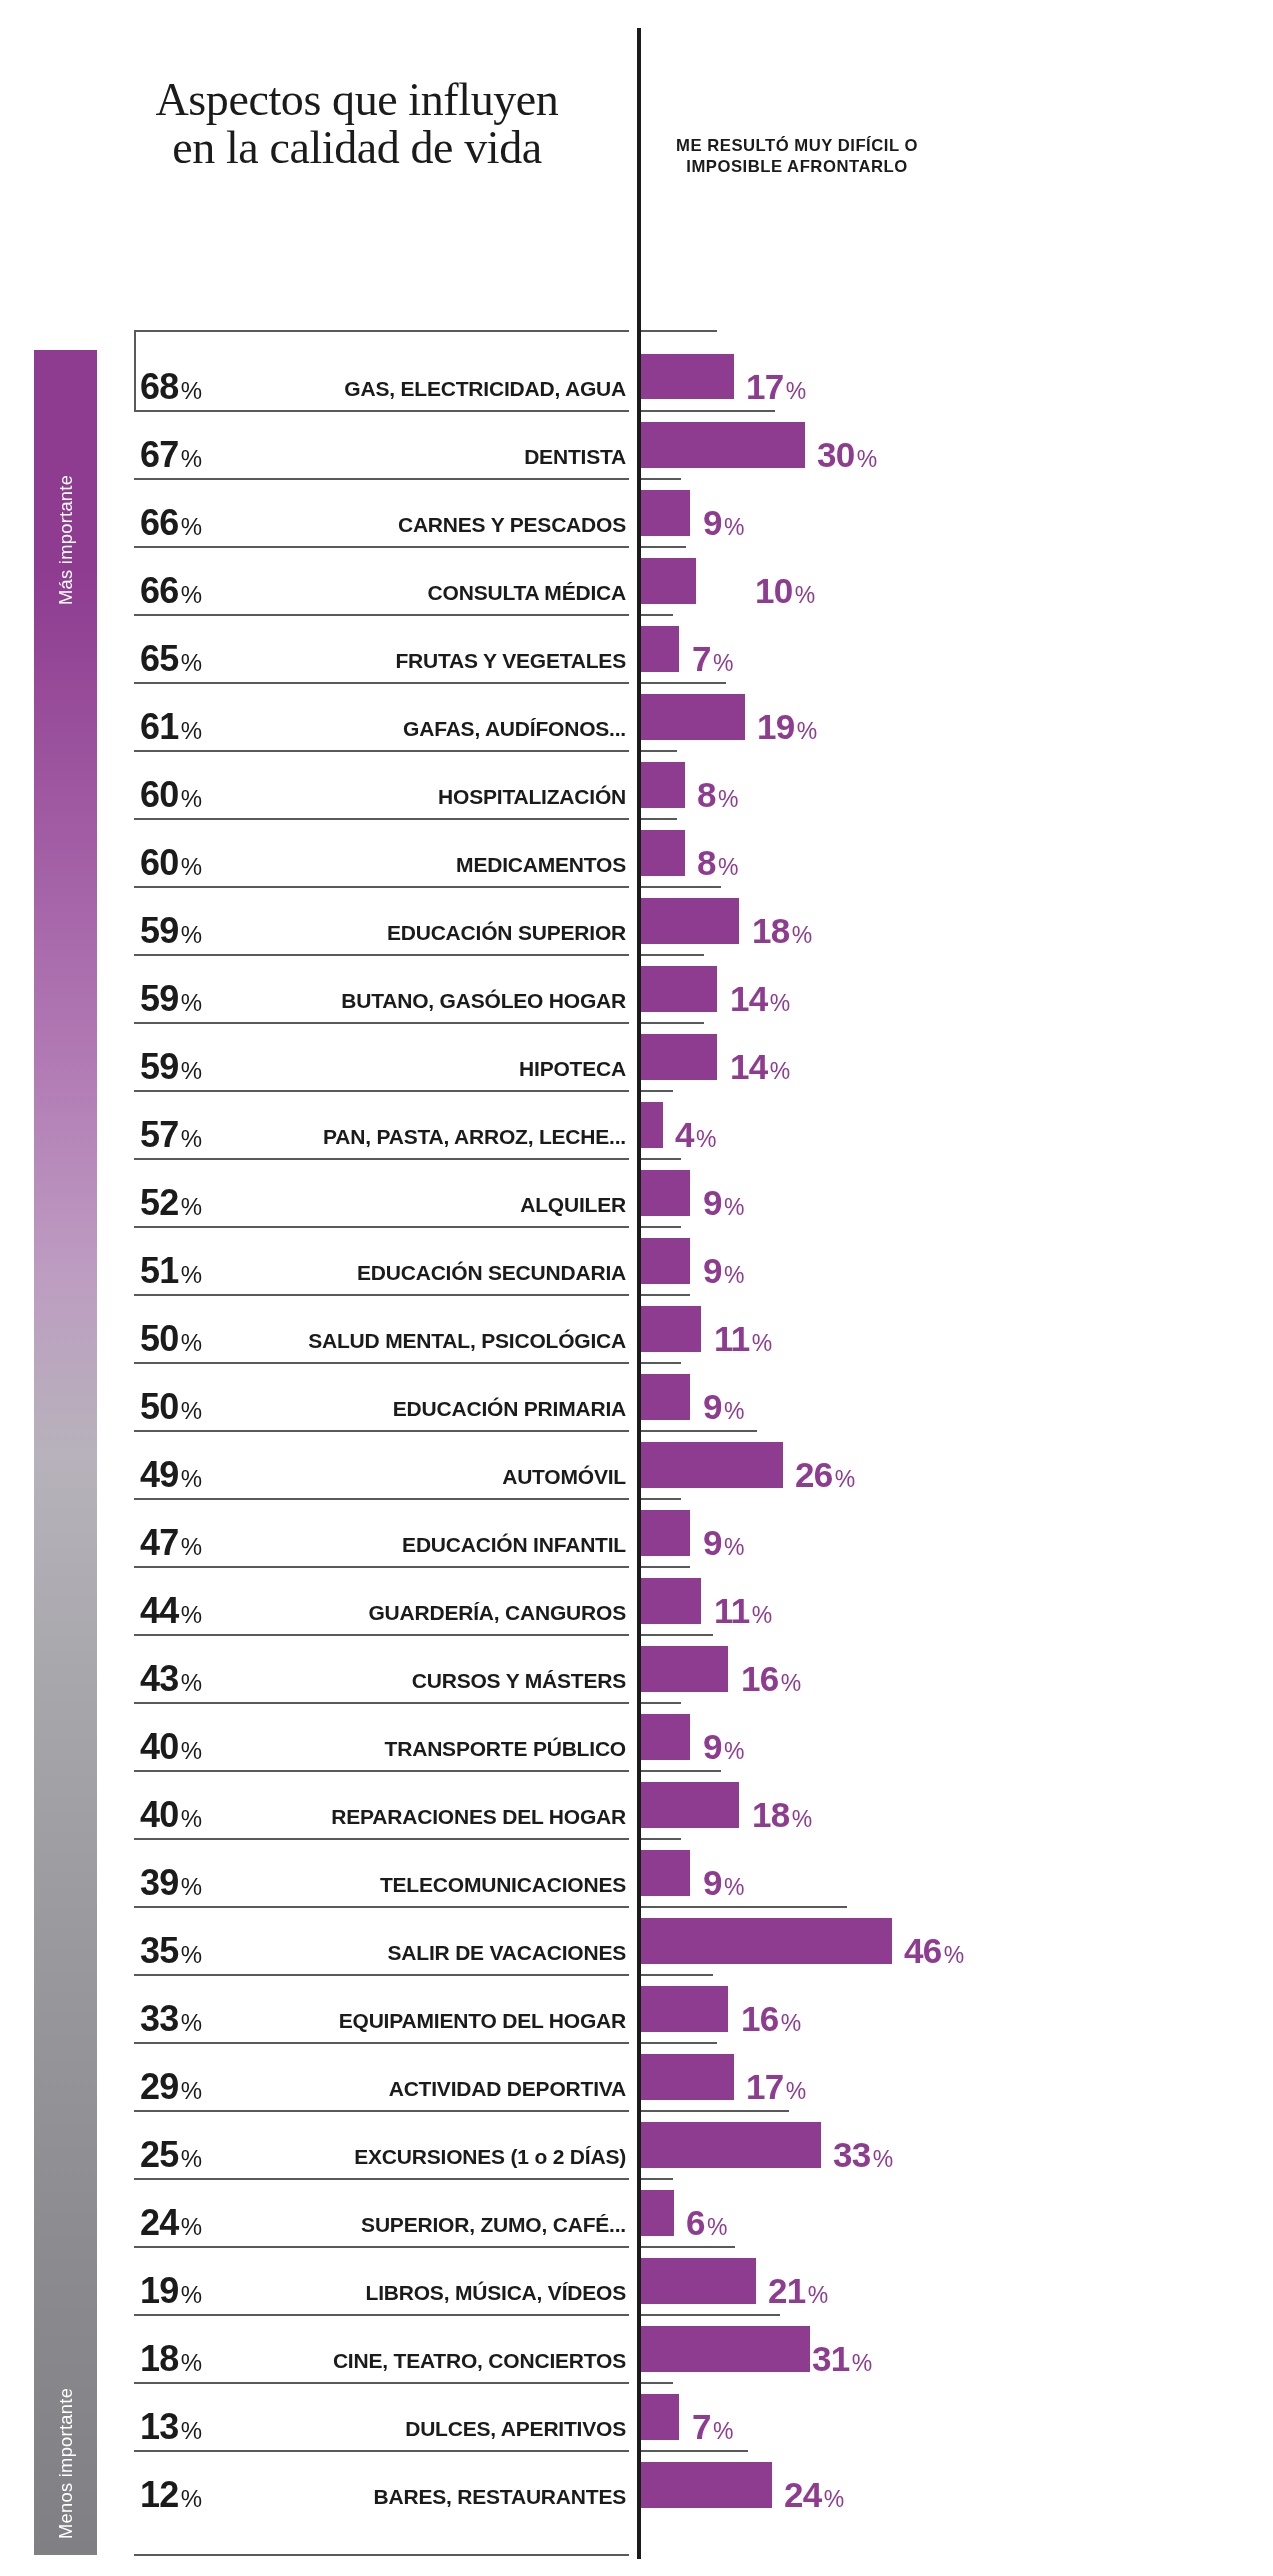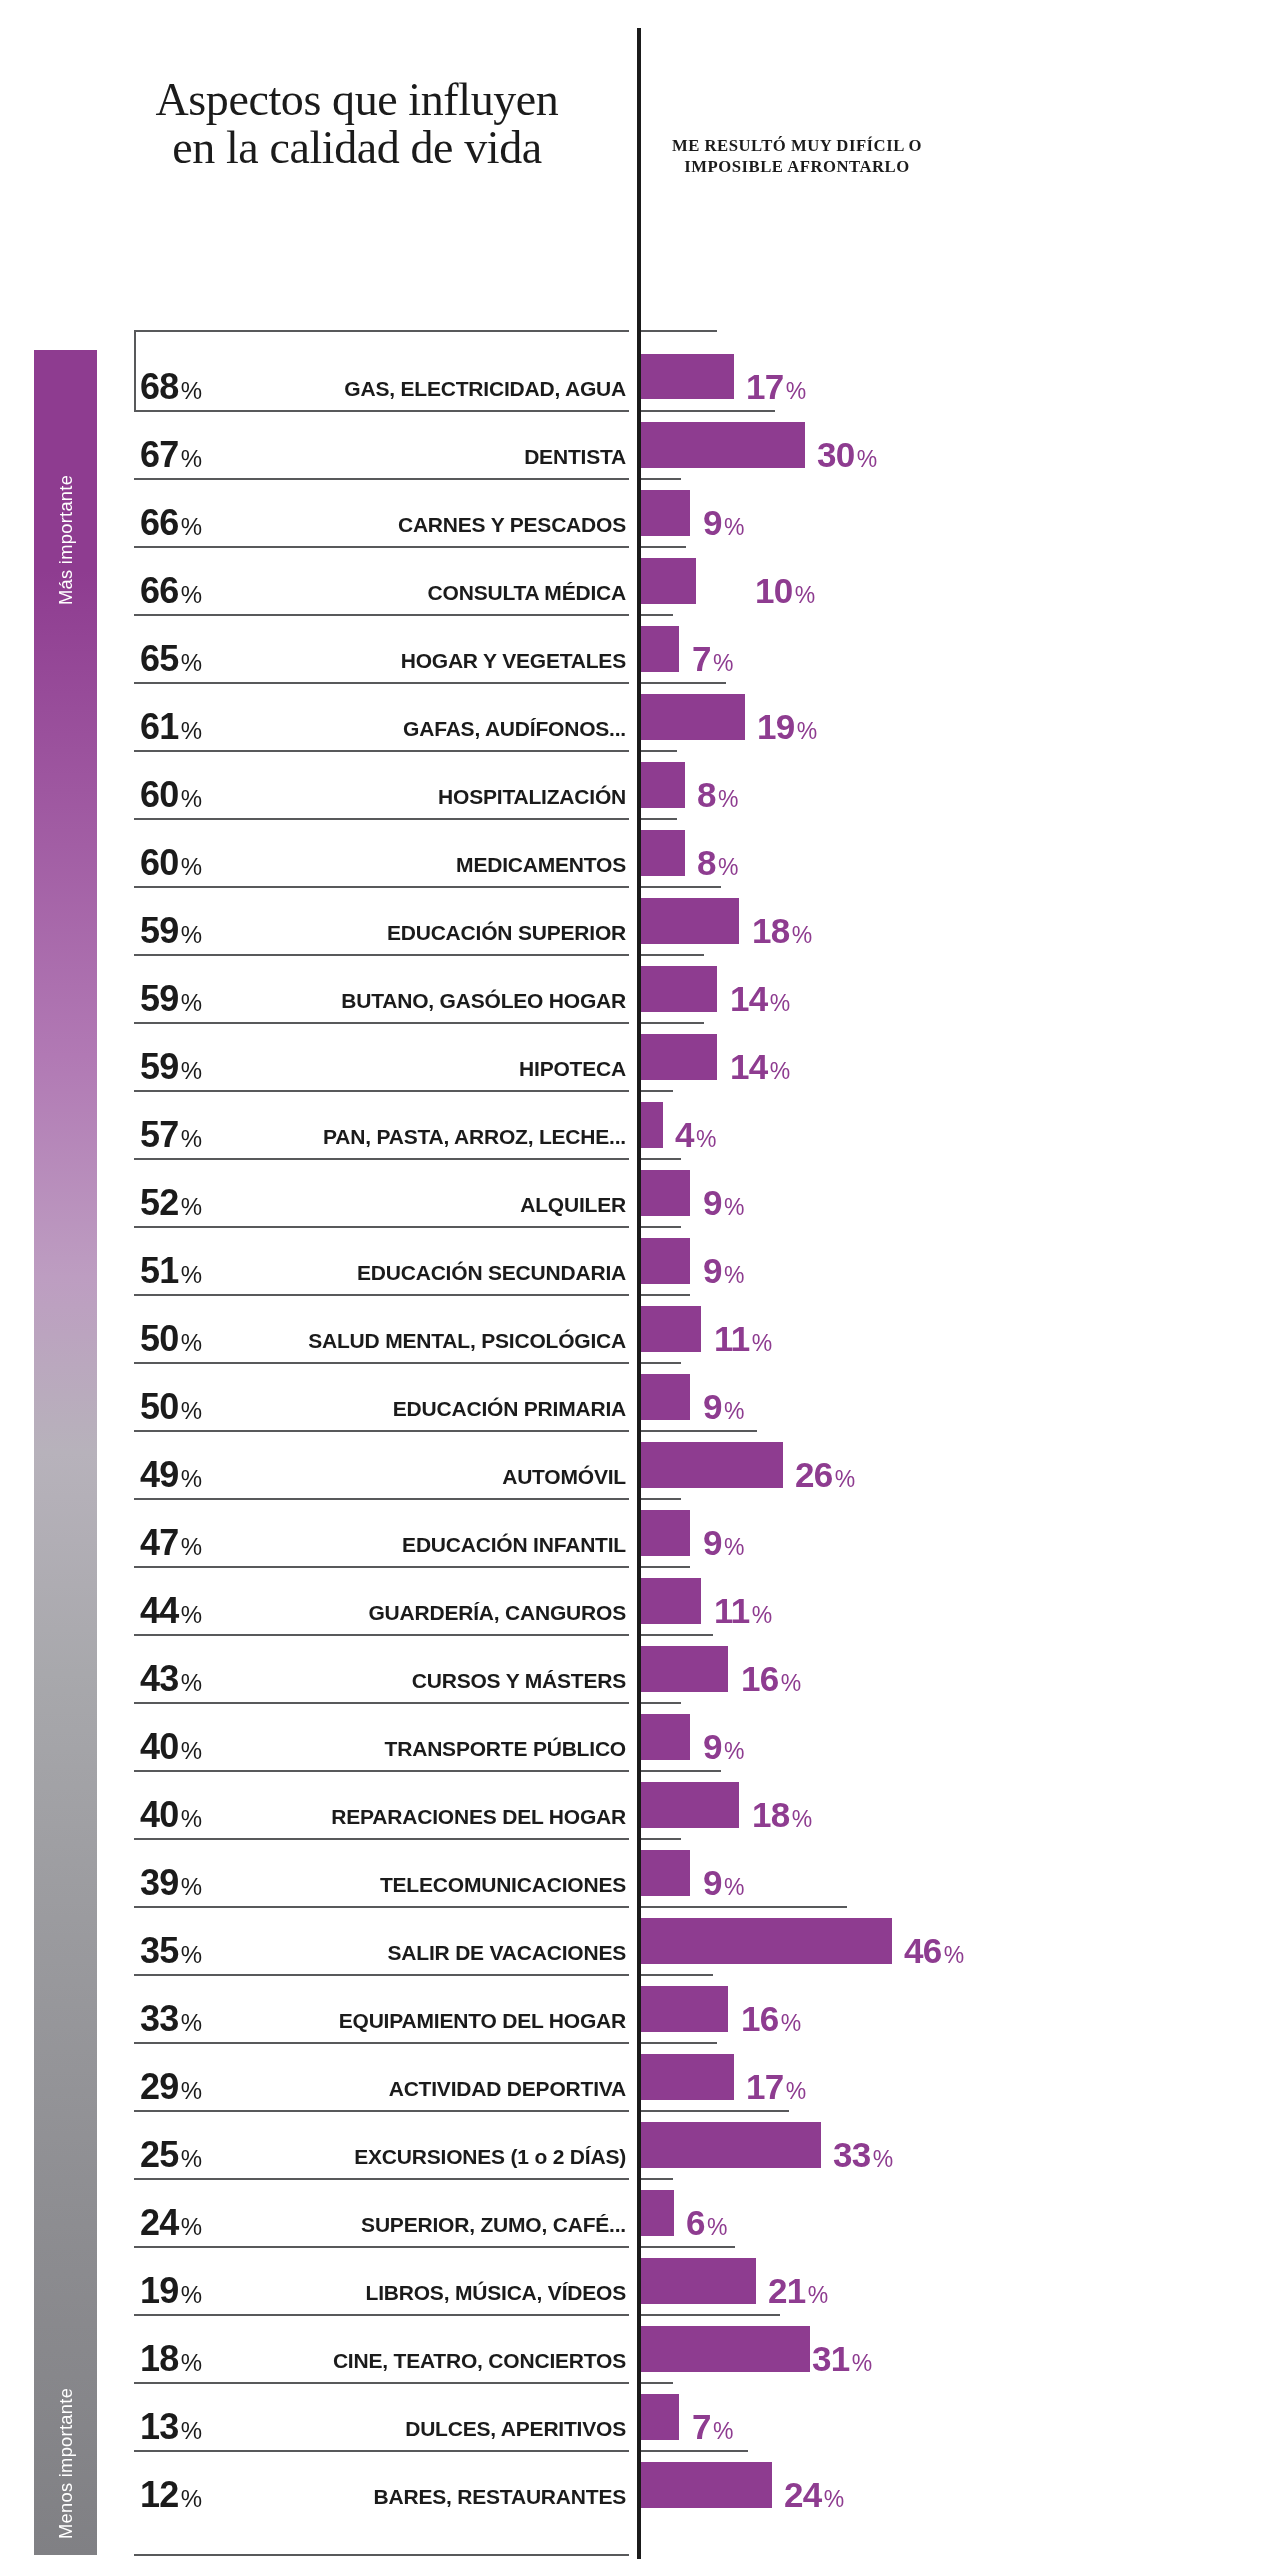--- a/index.html
+++ b/index.html
@@ -21,21 +21,21 @@
   }
 
   .vrule {
     position:absolute; left:637px; top:28px; width:4px; height:2531px;
     background:#1b1b1b;
   }
 
   .subtitle {
     position:absolute; left:646px; top:135px; width:302px;
     font-size:16.7px; line-height:1.28; font-weight:700;
-    color:#1b1b1b; text-align:center; letter-spacing:0.5px;font-family:Liberation Serif, serif;
+    color:#1b1b1b; text-align:center; letter-spacing:0.5px;
   }
 
   
   .rail {
     position:absolute; left:34px; top:350px; width:63px; height:2205px;
     background:linear-gradient(to bottom,
         #8e3c90 0%, #8e3c90 10%,
         #9e57a0 20%, #b179b4 32%,
         #bd9dc1 42%, #b7b2bb 50%,
         #a8a8ac 60%, #9a9a9e 72%,
@@ -157,21 +157,21 @@
       <div class="sep-bar" style="width: 45px;"></div>
       <div class="pct-left">66<span class="sym">%</span></div>
       <div class="cat">CONSULTA MÉDICA</div>
       <div class="bar" style="width: 55px;"></div>
       <div class="pct-right" style="left: 708px; margin-left: 47px;">10<span class="sym">%</span></div>
     </div>
     <div class="row">
       <div class="sep"></div>
       <div class="sep-bar" style="width: 32px;"></div>
       <div class="pct-left">65<span class="sym">%</span></div>
-      <div class="cat">HOGAR Y VEGETALES</div>
+      <div class="cat">FRUTAS Y VEGETALES</div>
       <div class="bar" style="width: 38px;"></div>
       <div class="pct-right" style="left: 692px;">7<span class="sym">%</span></div>
     </div>
     <div class="row">
       <div class="sep"></div>
       <div class="sep-bar" style="width: 85px;"></div>
       <div class="pct-left">61<span class="sym">%</span></div>
       <div class="cat">GAFAS, AUDÍFONOS...</div>
       <div class="bar" style="width: 104px;"></div>
       <div class="pct-right" style="left: 757px;">19<span class="sym">%</span></div>

